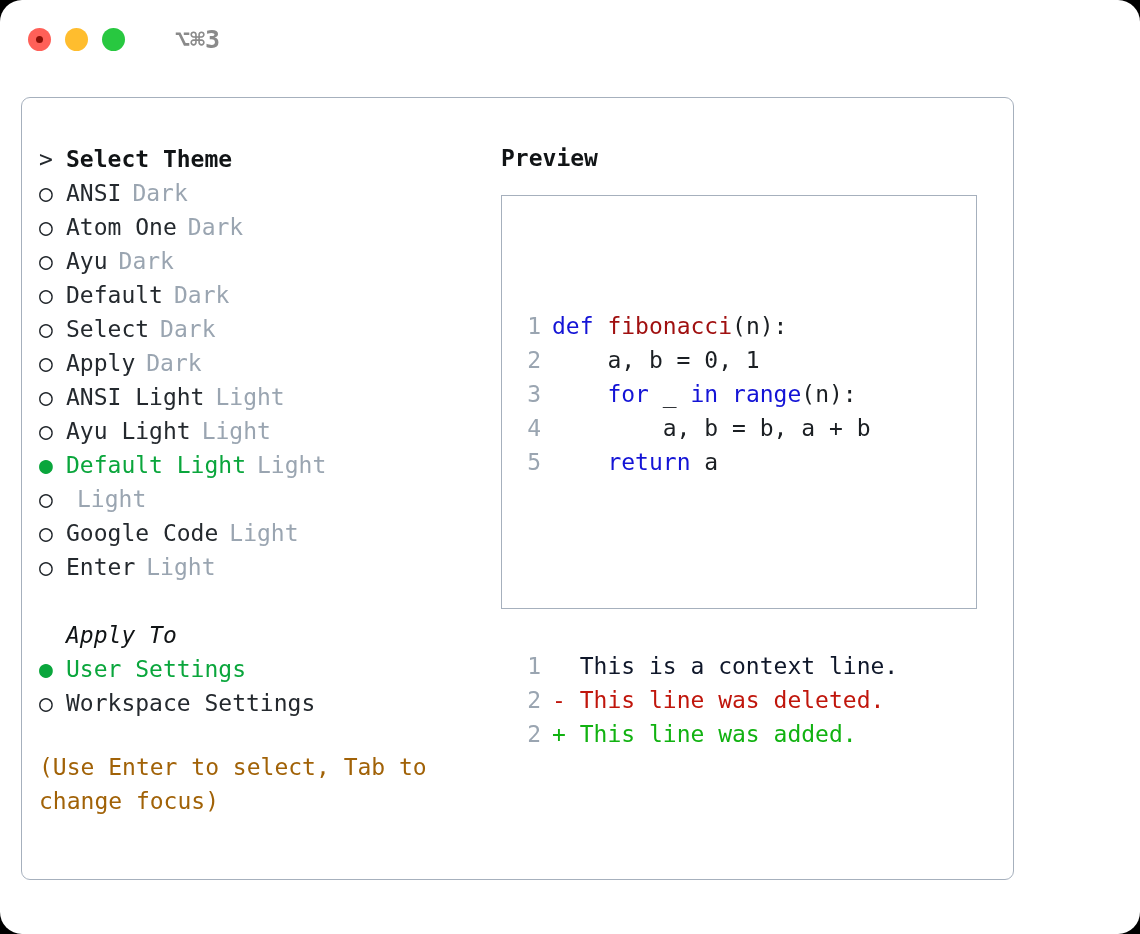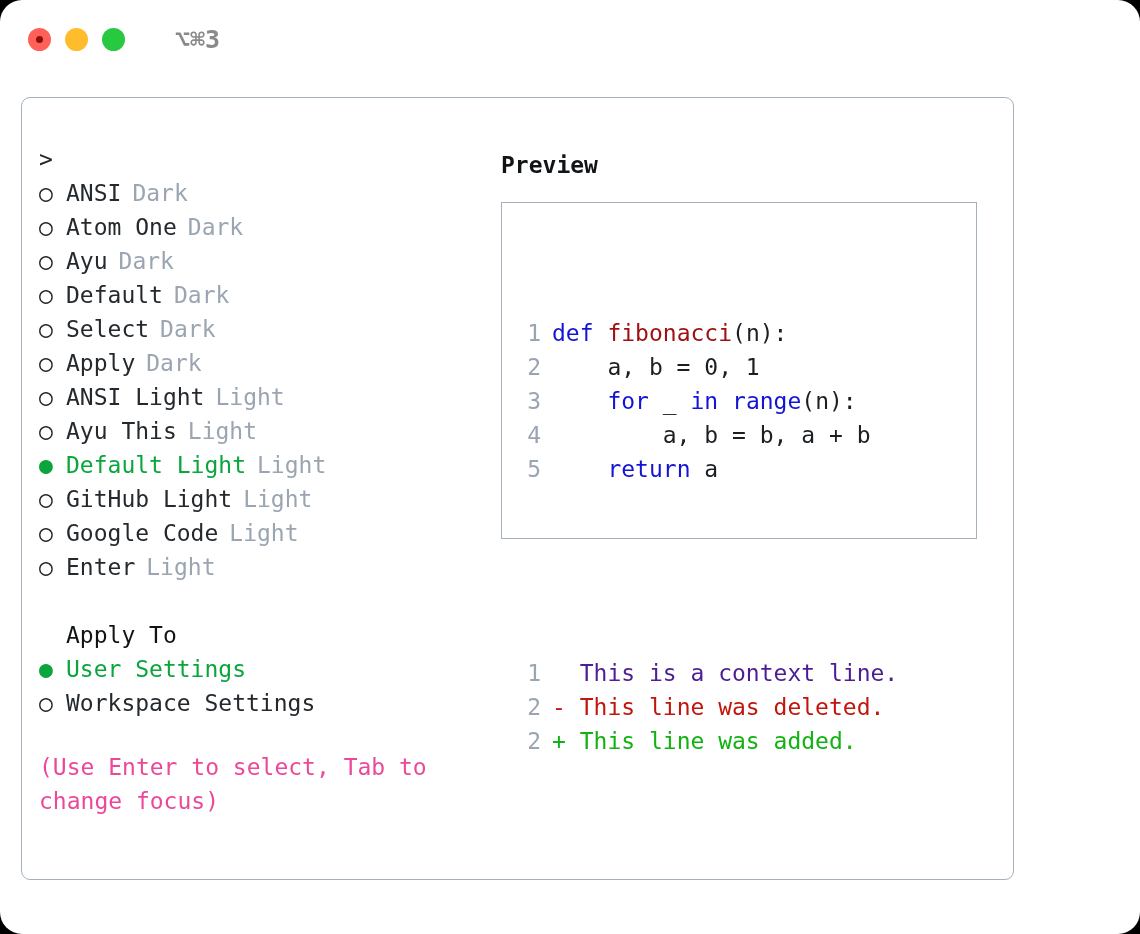--- a/index.html
+++ b/index.html
@@ -115,49 +115,50 @@
     font-size: 23px;
   }
   .theme-name { color: #24292e; }
   .theme-name.sel { color: #0aa63c; text-align: right; }
   .theme-tag {
     color: #9aa5b1;
     margin-left: 11px;
   }
   .applyto-header {
     color: #111416;
+    font-style: italic;
   }
   .spacer-row { height: 34px; }
   .hint {
     margin-top: 26px;
-    color: #ec4899;
+    color: #a16207;
     font-size: 23px;
     line-height: 34px;
     width: 404px;
     white-space: normal;
   }
 
   
   .right-col {
     position: absolute;
     left: 479px;
-    top: 52px;
+    top: 45px;
     width: 480px;
   }
   .preview-title {
     font-size: 23px;
     font-weight: bold;
     color: #111416;
     margin: 0 0 22px 0;
     height: 30px;
     line-height: 30px;
   }
   .preview-box {
     width: 476px;
-    height: 337px;
+    height: 414px;
     border: 1.6px solid #a6b0bd;
     box-sizing: border-box;
     background: #ffffff;
     position: relative;
   }
   .code {
     position: absolute;
     left: 13px;
     top: 45px;
     font-size: 23px;
@@ -169,21 +170,21 @@
     display: inline-block;
     width: 26px;
     text-align: right;
     color: #9aa5b1;
     margin-right: 11px;
   }
   .kw   { color: #1414d6; }
   .fn   { color: #a01010; }
   .plain{ color: #1b1f23; }
   .blank-line { display: block; height: 34px; }
-  .ctx  { color: #4c1d95; }
+  .ctx  { color: #0f172a; }
   .del  { color: #c0160c; }
   .add  { color: #11b211; }
 </style>
 </head>
 <body>
 
 <div id="page">
 
   <div class="titlebar">
     <div class="lights">
@@ -194,33 +195,34 @@
     <div class="shortcut">⌥⌘3</div>
   </div>
 
   <div class="panel">
     <div class="panel-inner">
 
       <div class="left-col">
 
         <div class="row">
           <span class="marker">&gt;</span>
+          <span class="section-title">Select Theme</span>
         </div>
 
         <div id="theme-list">
             <div class="row"><span class="marker">○</span><span class="theme-name">ANSI</span><span class="theme-tag">Dark</span></div>
             <div class="row"><span class="marker">○</span><span class="theme-name">Atom One</span><span class="theme-tag">Dark</span></div>
             <div class="row"><span class="marker">○</span><span class="theme-name">Ayu</span><span class="theme-tag">Dark</span></div>
             <div class="row"><span class="marker">○</span><span class="theme-name">Default</span><span class="theme-tag">Dark</span></div>
             <div class="row"><span class="marker">○</span><span class="theme-name">Select</span><span class="theme-tag">Dark</span></div>
             <div class="row"><span class="marker">○</span><span class="theme-name">Apply</span><span class="theme-tag">Dark</span></div>
             <div class="row"><span class="marker">○</span><span class="theme-name">ANSI Light</span><span class="theme-tag">Light</span></div>
-            <div class="row"><span class="marker">○</span><span class="theme-name">Ayu This</span><span class="theme-tag">Light</span></div>
+            <div class="row"><span class="marker">○</span><span class="theme-name">Ayu Light</span><span class="theme-tag">Light</span></div>
             <div class="row"><span class="marker sel">●</span><span class="theme-name sel">Default Light</span><span class="theme-tag">Light</span></div>
-            <div class="row"><span class="marker">○</span><span class="theme-name">GitHub Light</span><span class="theme-tag">Light</span></div>
+            <div class="row"><span class="marker">○</span><span class="theme-tag">Light</span></div>
             <div class="row"><span class="marker">○</span><span class="theme-name">Google Code</span><span class="theme-tag">Light</span></div>
             <div class="row"><span class="marker">○</span><span class="theme-name">Enter</span><span class="theme-tag">Light</span></div>
           </div>
 
         <div class="spacer-row"></div>
 
         <div class="row">
           <span class="marker empty">○</span>
           <span class="applyto-header">Apply To</span>
         </div>

